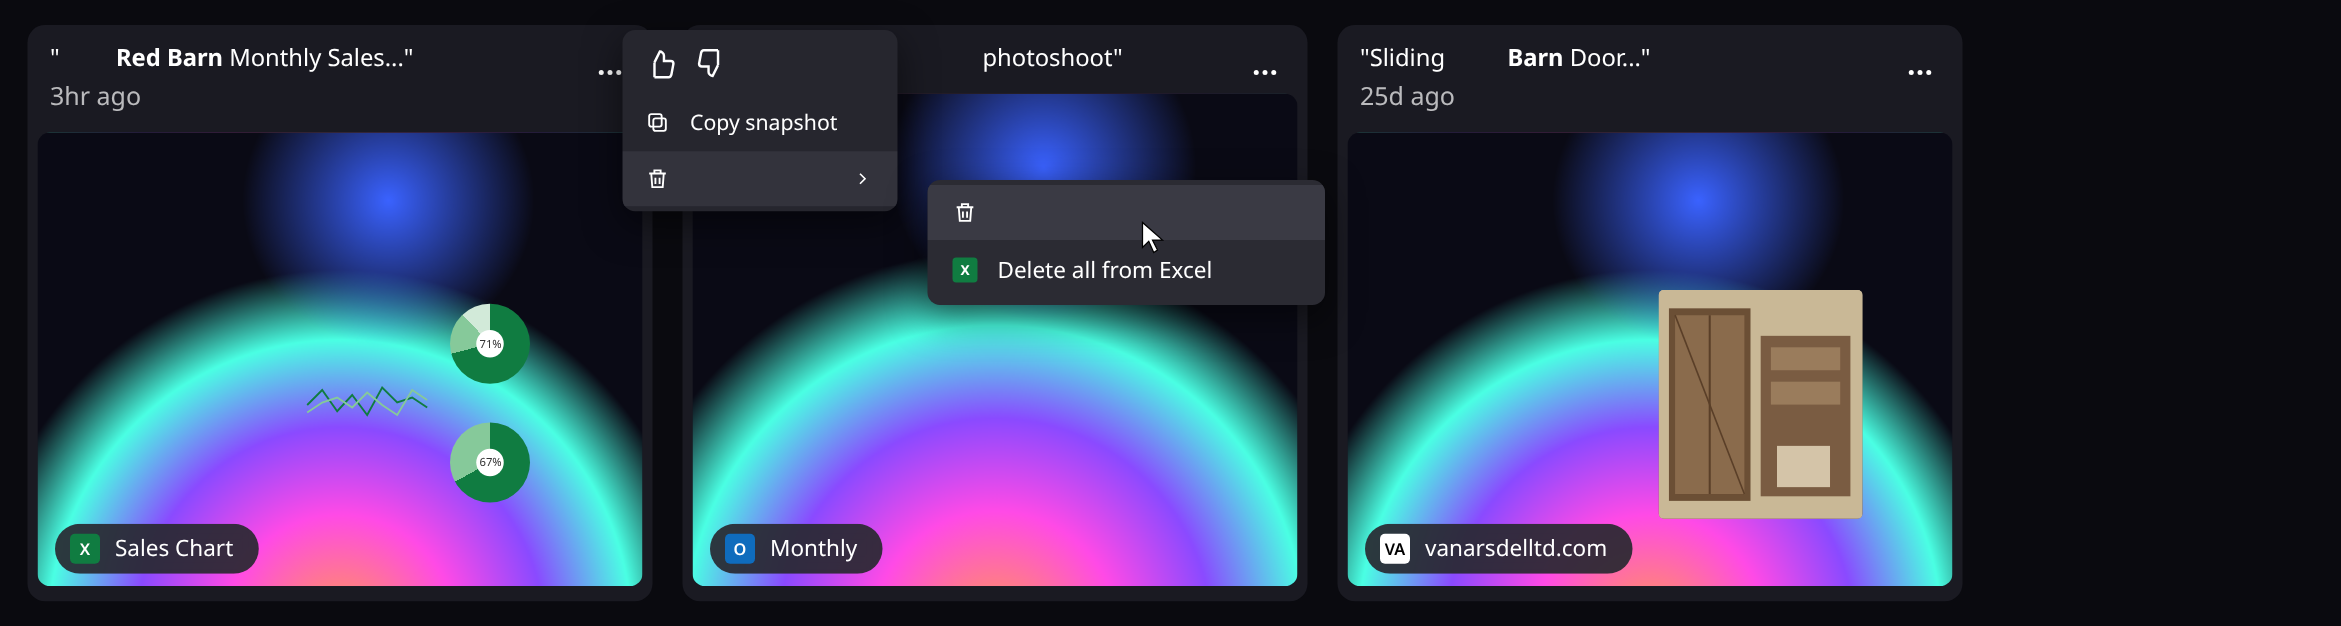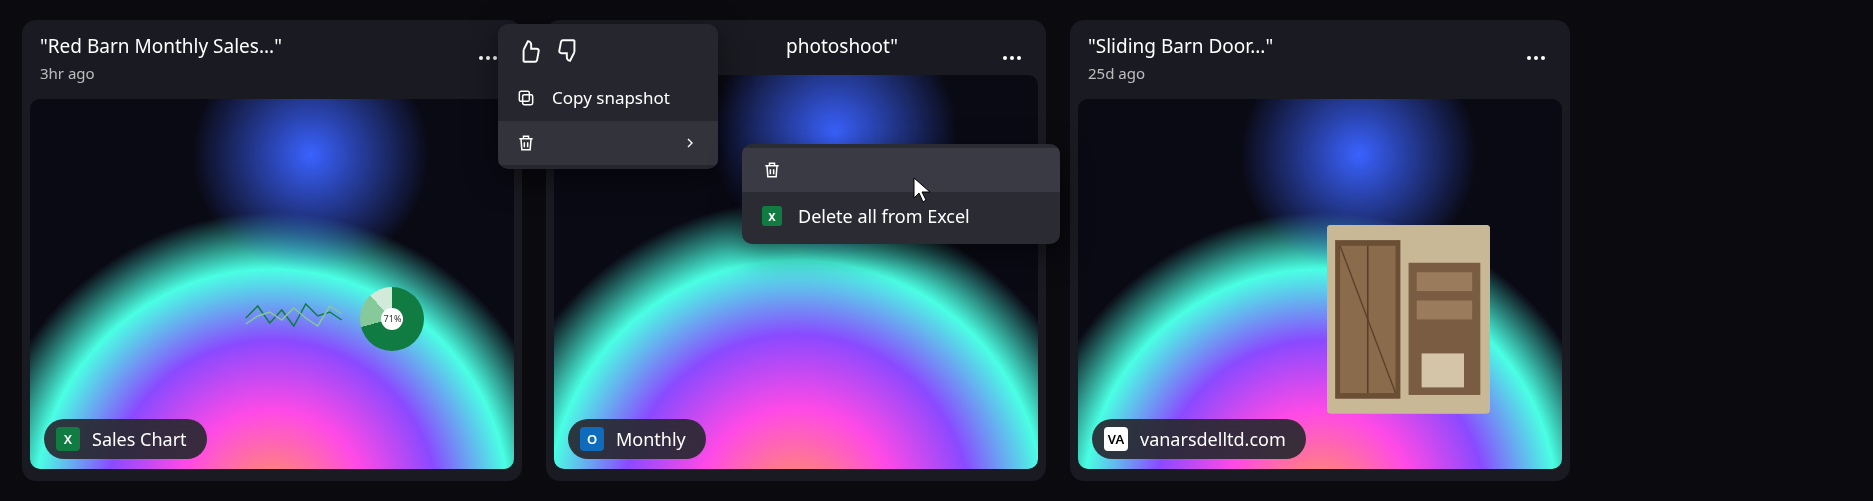--- a/index.html
+++ b/index.html
@@ -29,23 +29,23 @@
       display: flex;
       flex-direction: column;
       gap: 4px;
     }
     .card-title {
       font-size: 19px;
       font-weight: 400;
       line-height: 1.3;
       color: #ffffff;
     }
-    .card-title .highlight { font-weight: 400; }
+    .card-title .highlight { font-weight: 700; margin-left: 45px; }
     .card-time {
-      font-size: 15px;
+      font-size: 20px;
       color: rgba(255,255,255,0.7);
     }
     .card-more {
       position: absolute;
       top: 22px;
       right: 18px;
       width: 32px;
       height: 32px;
       display: flex;
       align-items: center;
@@ -290,20 +290,23 @@
                 <polyline points="0,20 12,8 24,25 36,12 48,28 60,6 72,18 84,14 96,22" fill="none" stroke="#107c41" stroke-width="1.5"></polyline>
                 <polyline points="0,26 12,18 24,14 36,22 48,10 60,20 72,28 84,8 96,16" fill="none" stroke="#86c99a" stroke-width="1.5"></polyline>
               </svg>
             </div>
           </div>
         </div>
         <div class="excel-right">
           <div class="donut donut1">
               <div class="pct">71%</div>
             </div>
+          <div class="donut donut2">
+              <div class="pct">67%</div>
+            </div>
         </div>
       </div>
     </div>
   </div>
   <div class="badge">
     <div class="badge-icon excel">X</div>
     <span>Sales Chart</span>
   </div>
 </div>
 

